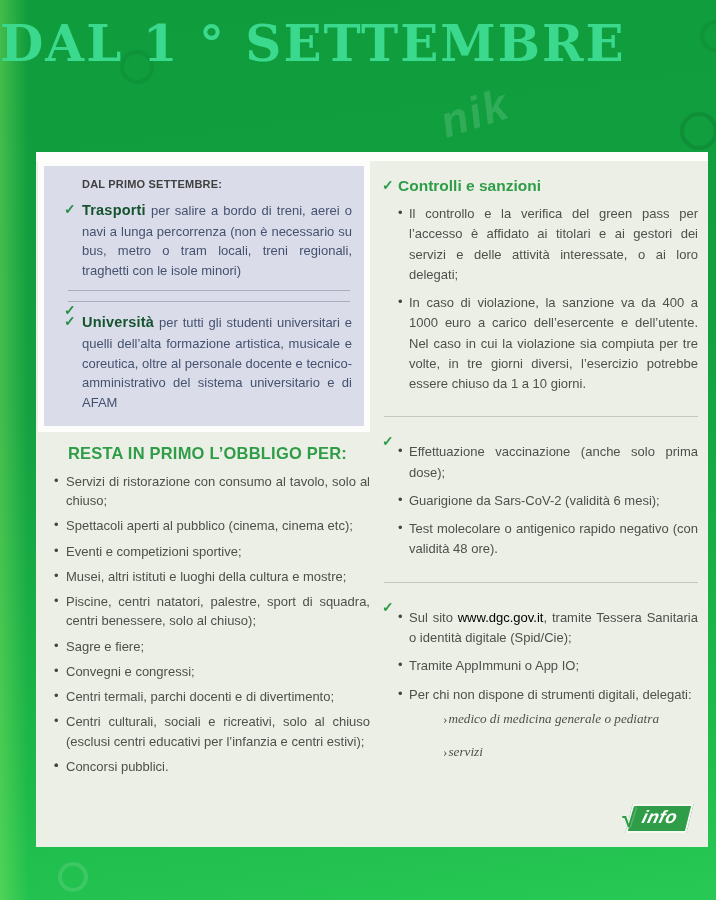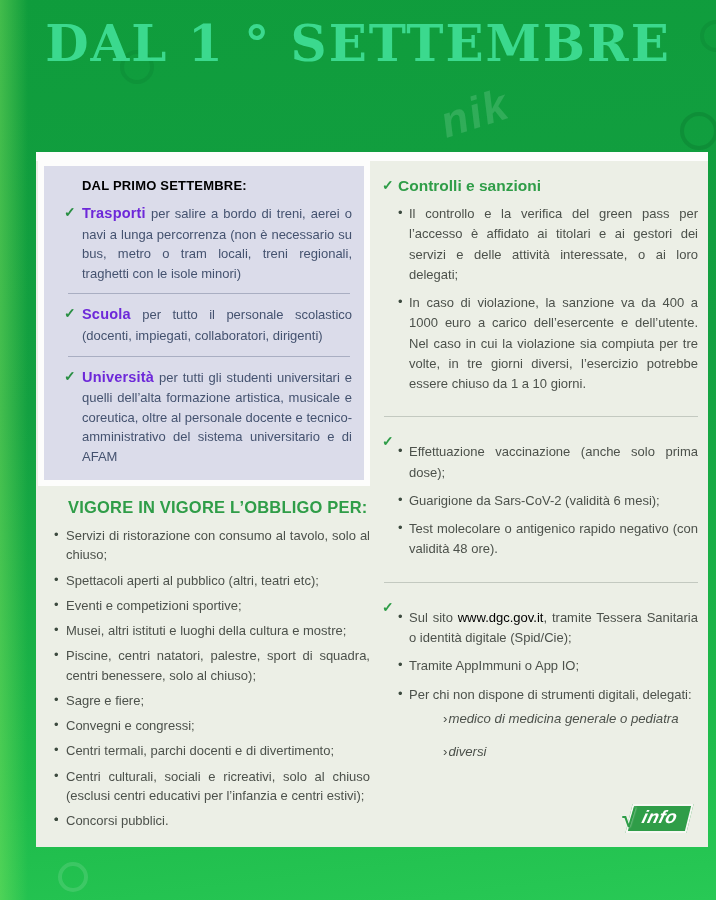--- a/index.html
+++ b/index.html
@@ -8,55 +8,55 @@
     font-family:"Liberation Sans",sans-serif;
     background:linear-gradient(173deg,#0f9c3c 0%,#13a041 42%,#1db94a 80%,#28c955 100%);
   }
   .edge-glow{position:absolute;inset:0;pointer-events:none;
     background:linear-gradient(90deg,rgba(150,240,100,.38) 0,rgba(150,240,100,0) 28px);}
   
   .wm-text{position:absolute;color:rgba(220,255,230,.16);font-size:44px;font-weight:700;
     transform:rotate(-18deg);letter-spacing:2px;font-style:italic;}
   .ring{position:absolute;border-radius:50%;border:4px solid rgba(0,70,25,.10);}
   
-  .title{position:absolute;top:16px;left:0;right:0;text-align:center;
+  .title{position:absolute;top:16px;left:0;right:0;
     color:#3bd98e;font-family:"DejaVu Serif",serif;font-weight:900;
     font-size:50px;line-height:1.13;letter-spacing:2px;}
   
   .card{position:absolute;left:36px;top:152px;width:672px;height:695px;
     box-sizing:border-box;background:#ecefe6;border-top:9px solid #fdfdfc;
     display:flex;padding:0 10px 10px 2px;overflow:hidden;}
   .col-left{width:332px;flex:none;}
   .col-right{flex:1;margin-left:12px;display:flex;flex-direction:column;
     padding-top:16px;overflow:hidden;}
   
   .panel{background:#dbdcea;border:6px solid #fdfdfc;border-top-width:5px;
     padding:10px 12px 14px 8px;}
-  .panel h2{color:#000000;font-size:13px;margin:2px 0 10px 30px;letter-spacing:.2px;}
+  .panel h2{color:#404040;font-size:11px;margin:2px 0 10px 30px;letter-spacing:.2px;}
   .p-item{position:relative;padding-left:30px;}
   .p-item .chk{position:absolute;left:12px;top:1px;color:#2a8f44;font-weight:700;font-size:14px;}
   .p-item p{margin:0;text-align:justify;font-size:13px;line-height:1.5;color:#44526f;}
-  .p-item b{color:#6d28d9;font-size:14.5px;letter-spacing:.2px;}
+  .p-item b{color:#14532d;font-size:14.5px;letter-spacing:.2px;}
   .panel hr{border:none;border-top:1px solid #a9aec2;margin:10px 2px 10px 16px;}
   
   .resta{margin:12px 0 0 14px;}
   .resta h2{color:#2f9d48;font-size:16.5px;margin:0 0 9px 16px;letter-spacing:.2px;}
   .resta ul{list-style:none;margin:0;padding:0 0 0 2px;}
   .resta li{position:relative;padding-left:12px;margin-bottom:6px;text-align:justify;
     font-size:13px;line-height:1.48;color:#4c514b;}
   .dot{position:absolute;left:0;top:-1px;color:#3c4a3e;}
   
   .sec h3{color:#2f9d48;font-size:15.5px;margin:0 0 9px 0;position:relative;padding-left:16px;}
   .sec .chk2{position:absolute;left:0;top:0;color:#2f9d48;font-weight:700;font-size:14px;}
   .sec ul{list-style:none;margin:0;padding:0 0 0 16px;}
   .sec li{position:relative;padding-left:11px;margin-bottom:8px;text-align:justify;
     font-size:13px;line-height:1.56;color:#4c514b;}
   .divider{border:none;border-top:1px solid #c3c9c0;margin:14px 0 16px 2px;}
   .link{color:#000000;}
-  .subs{margin:4px 0 8px 34px;}
+  .subs{margin:4px 0 8px 34px;font-family:Liberation Serif, serif;}
   .sub{font-style:italic;font-size:13.2px;color:#4c514b;margin-bottom:13px;}
   .sub .arr{font-style:normal;margin-right:1px;color:#4c514b;}
   
   .logo{margin-top:auto;align-self:flex-end;margin-right:8px;margin-bottom:4px;
     display:flex;align-items:center;}
   .logo .lchk{color:#2f9d48;font-weight:700;font-size:25px;margin-right:-7px;z-index:2;
     text-shadow:0 0 2px rgba(255,255,255,.8);}
   .logo-box{transform:skewX(-14deg);background:#2f9d48;padding:1px 11px 3px 11px;
     border:2px solid #f6f8f3;}
   .logo-inner{transform:skewX(14deg);color:#ffffff;font-weight:800;font-style:italic;
@@ -85,35 +85,34 @@
       <h2>DAL PRIMO SETTEMBRE:</h2>
 
       <div class="p-item">
         <span class="chk">✓</span>
         <p><b>Trasporti</b> <span>per salire a bordo di treni, aerei o navi a lunga percorrenza (non è necessario su bus, metro o tram locali, treni regionali, traghetti con le isole minori)</span></p>
       </div>
       <hr>
 
       <div class="p-item">
         <span class="chk">✓</span>
-        <p><b>Scuola</b> <span>per tutto il personale scolastico (docenti, impiegati, collaboratori, dirigenti)</span></p>
       </div>
       <hr>
 
       <div class="p-item">
         <span class="chk">✓</span>
         <p><b>Università</b> <span>per tutti gli studenti universitari e quelli dell’alta formazione artistica, musicale e coreutica, oltre al personale docente e tecnico-amministrativo del sistema universitario e di AFAM</span></p>
       </div>
     </div>
 
     <div class="resta">
-      <h2>VIGORE IN VIGORE L’OBBLIGO PER:</h2>
+      <h2>RESTA IN PRIMO L’OBBLIGO PER:</h2>
       <ul>
         <li><span class="dot">•</span><span>Servizi di ristorazione con consumo al tavolo, solo al chiuso;</span></li>
-        <li><span class="dot">•</span><span>Spettacoli aperti al pubblico (altri, teatri etc);</span></li>
+        <li><span class="dot">•</span><span>Spettacoli aperti al pubblico (cinema, cinema etc);</span></li>
         <li><span class="dot">•</span><span>Eventi e competizioni sportive;</span></li>
         <li><span class="dot">•</span><span>Musei, altri istituti e luoghi della cultura e mostre;</span></li>
         <li><span class="dot">•</span><span>Piscine, centri natatori, palestre, sport di squadra, centri benessere, solo al chiuso);</span></li>
         <li><span class="dot">•</span><span>Sagre e fiere;</span></li>
         <li><span class="dot">•</span><span>Convegni e congressi;</span></li>
         <li><span class="dot">•</span><span>Centri termali, parchi docenti e di divertimento;</span></li>
         <li><span class="dot">•</span><span>Centri culturali, sociali e ricreativi, solo al chiuso (esclusi centri educativi per l’infanzia e centri estivi);</span></li>
         <li><span class="dot">•</span></li>
         <li><span class="dot">•</span><span>Concorsi pubblici.</span></li>
       </ul>
@@ -144,21 +143,21 @@
     <hr class="divider">
 
     <div class="sec">
       <h3><span class="chk2">✓</span></h3>
       <ul>
         <li><span class="dot">•</span><span>Sul sito </span><span class="link">www.dgc.gov.it</span><span>, tramite Tessera Sanitaria o identità digitale (Spid/Cie);</span></li>
         <li><span class="dot">•</span><span>Tramite AppImmuni o App IO;</span></li>
         <li><span class="dot">•</span><span>Per chi non dispone di strumenti digitali, delegati:</span>
           <div class="subs">
             <div class="sub"><span class="arr">›</span><span>medico di medicina generale o pediatra</span></div>
-            <div class="sub"><span class="arr">›</span><span>diversi</span></div>
+            <div class="sub"><span class="arr">›</span><span>servizi</span></div>
           </div>
         </li>
       </ul>
     </div>
 
     <div class="logo">
       <span class="lchk">√</span>
       <span class="logo-box"><span class="logo-inner">info</span></span>
     </div>
 

